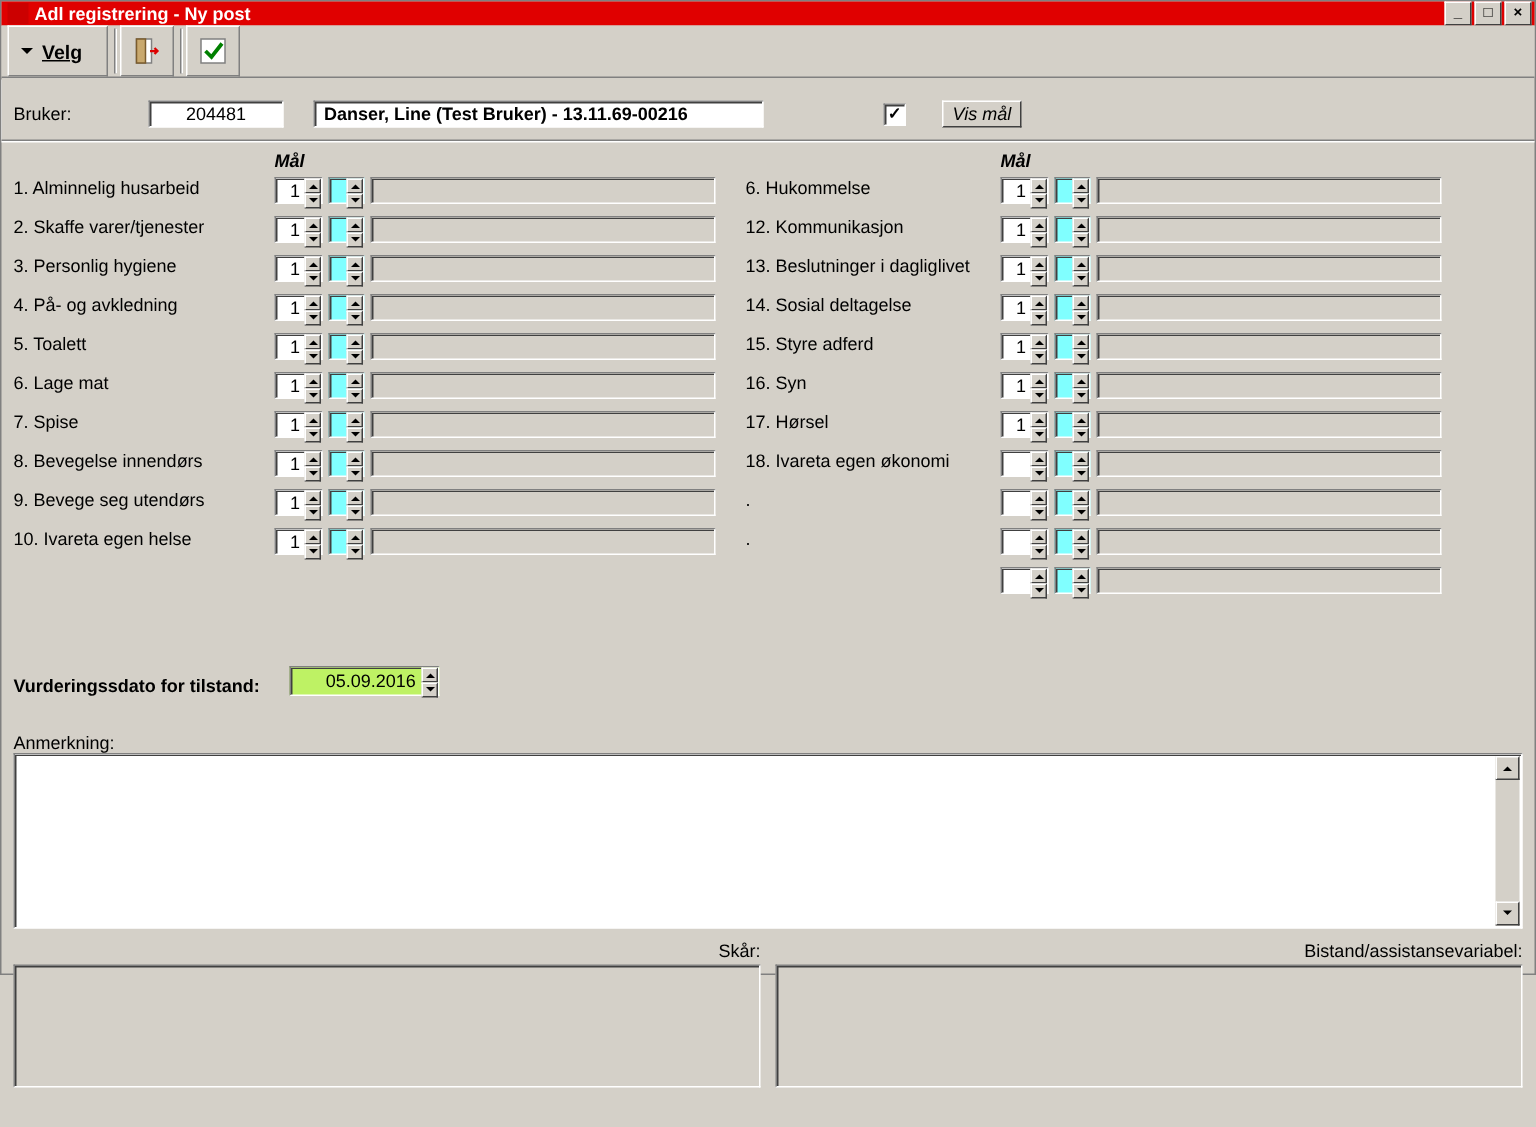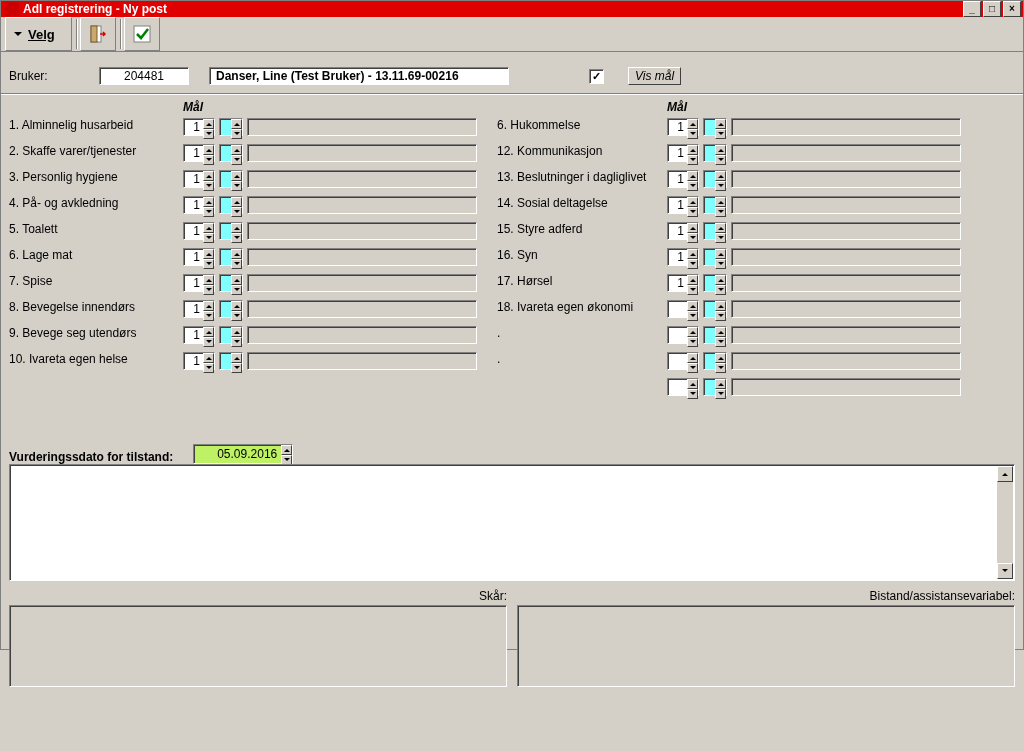--- a/index.html
+++ b/index.html
@@ -817,20 +817,21 @@
           <div class="spinbtn">
               <span class="arrup"></span>
             </div>
           <div class="spinbtn">
               <span class="arrdn"></span>
             </div>
         </div>
       </div>
     </div>
 
+    <div style="margin-top:24px">Anmerkning:</div>
     <div class="anm">
       <div class="scroll">
         <div class="sb">
             <span class="arrup"></span>
           </div>
         <div class="sb">
             <span class="arrdn"></span>
           </div>
       </div>
     </div>

